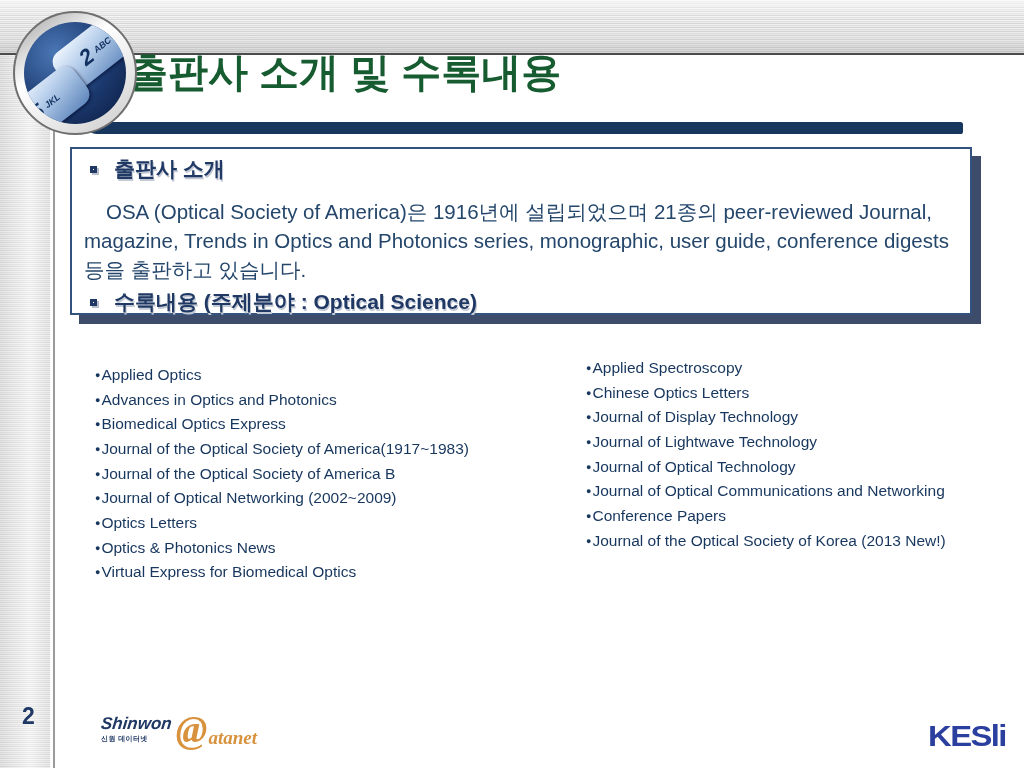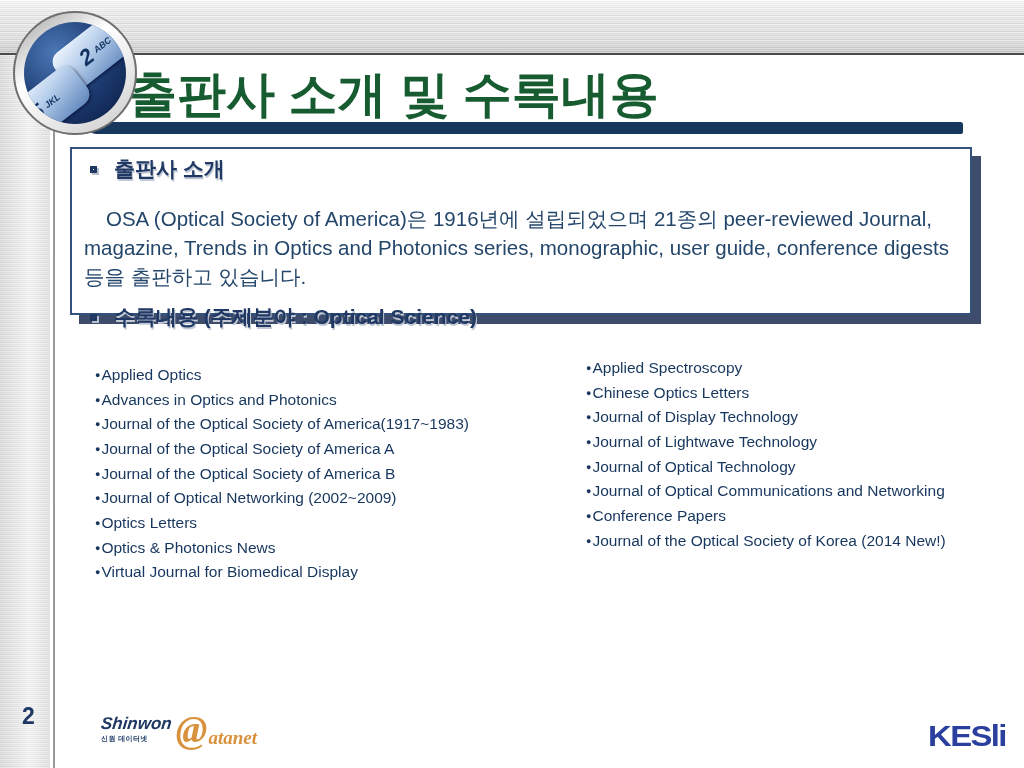--- a/index.html
+++ b/index.html
@@ -45,21 +45,21 @@
     color:#10305f;display:flex;align-items:center;justify-content:center;gap:4px;
     box-shadow:1px 2px 3px rgba(0,10,40,.55);
   }
   .key-top{width:88px;height:44px;left:28px;top:6px;}
   .key-bottom{width:88px;height:44px;left:-22px;top:62px;}
   .key-digit{font-size:22px;font-weight:bold;font-style:italic;}
   .key-letters{font-size:9px;font-weight:bold;font-style:italic;}
 
   
   .title{
-    position:absolute;left:128px;top:68px;font-size:49px;font-weight:bold;
+    position:absolute;left:128px;top:50px;font-size:40px;font-weight:bold;
     color:var(--title-green);line-height:1.1;white-space:nowrap;z-index:4;
   }
   .swoosh{
     position:absolute;left:88px;top:122px;width:875px;height:12px;
     background:var(--swoosh-navy);
     border-radius:10px 3px 3px 10px / 7px 3px 3px 7px;z-index:3;
   }
 
   
   .info-box{
@@ -71,24 +71,24 @@
   .bullet-row{display:flex;align-items:center;}
   .sq{
     width:7px;height:7px;border:3px solid #1F3864;margin:0 17px 0 6px;
     box-shadow:2px 2px 0 #b9c0cc;flex:0 0 auto;
   }
   .bullet-label{
     font-size:21px;font-weight:bold;color:#1F3864;
     text-shadow:1px 1.5px 0 #c3c9d4;white-space:nowrap;
   }
   .para{
-    margin-top:21px;font-size:20.5px;line-height:29px;color:var(--text-navy);
+    margin-top:14px;font-size:20.5px;line-height:29px;color:var(--text-navy);
     text-indent:22px;width:876px;
   }
-  .row2{margin-top:12px;text-align:right;}
+  .row2{margin-top:4px;text-align:right;}
 
   
   .col{position:absolute;list-style:none;font-size:15.5px;line-height:24.65px;color:var(--navy);}
   .col-left{left:95px;top:363px;}
   .col-right{left:586px;top:356px;}
   .journal-item{white-space:nowrap;}
   .dot{font-size:9px;vertical-align:2px;margin-right:1px;}
 
   
   .page-num{position:absolute;left:22px;top:703px;font-size:23px;font-weight:bold;color:#1F3864;z-index:6;}
@@ -145,49 +145,49 @@
   <ul class="col col-left">
 
       <li class="journal-item">
         <span class="dot">●</span><span class="jtext">Applied Optics</span>
       </li>
 
       <li class="journal-item">
         <span class="dot">●</span><span class="jtext">Advances in Optics and Photonics</span>
       </li>
 
+      <li class="journal-item">
+        <span class="dot">●</span><span class="jtext">Biomedical Optics Express</span>
+      </li>
 
       <li class="journal-item">
         <span class="dot">●</span><span class="jtext">Journal of the Optical Society of America(1917~1983)</span>
       </li>
 
-      <li class="journal-item">
-        <span class="dot">●</span><span class="jtext">Journal of the Optical Society of America A</span>
-      </li>
 
       <li class="journal-item">
         <span class="dot">●</span><span class="jtext">Journal of the Optical Society of America B</span>
       </li>
 
       <li class="journal-item">
         <span class="dot">●</span><span class="jtext">Journal of Optical Networking (2002~2009)</span>
       </li>
 
       <li class="journal-item">
         <span class="dot">●</span><span class="jtext">Optics Letters</span>
       </li>
 
 
 
       <li class="journal-item">
         <span class="dot">●</span><span class="jtext">Optics &amp; Photonics News</span>
       </li>
 
       <li class="journal-item">
-        <span class="dot">●</span><span class="jtext">Virtual Journal for Biomedical Display</span>
+        <span class="dot">●</span><span class="jtext">Virtual Express for Biomedical Optics</span>
       </li>
     </ul>
 
   <ul class="col col-right">
 
       <li class="journal-item">
         <span class="dot">●</span><span class="jtext">Applied Spectroscopy</span>
       </li>
 
       <li class="journal-item">
@@ -208,21 +208,21 @@
 
       <li class="journal-item">
         <span class="dot">●</span><span class="jtext">Journal of Optical Communications and Networking</span>
       </li>
 
       <li class="journal-item">
         <span class="dot">●</span><span class="jtext">Conference Papers</span>
       </li>
 
       <li class="journal-item">
-        <span class="dot">●</span><span class="jtext">Journal of the Optical Society of Korea (2014 New!)</span>
+        <span class="dot">●</span><span class="jtext">Journal of the Optical Society of Korea (2013 New!)</span>
       </li>
     </ul>
 
   <div class="page-num">2</div>
 
   <div class="shinwon">
     <div class="sw-left">
       <span class="sw-name">Shinwon</span>
       <span class="sw-sub">신원 데이터넷</span>
     </div>

